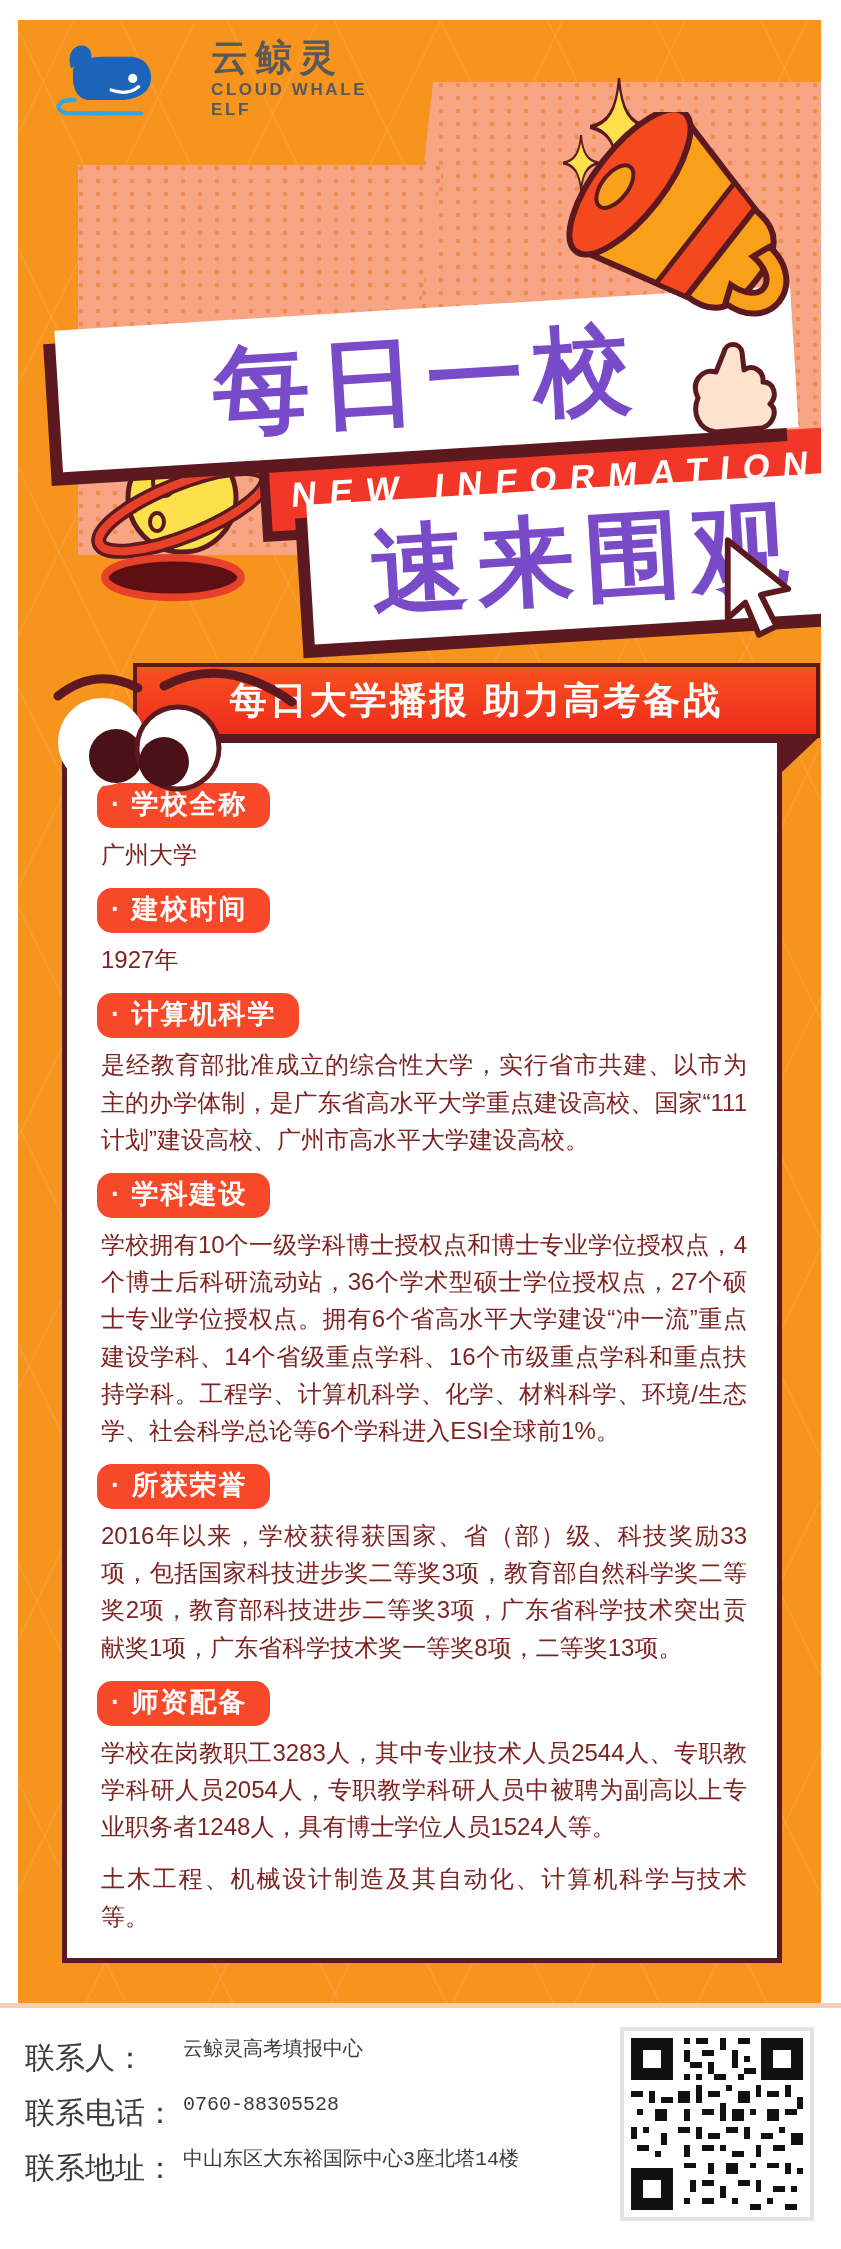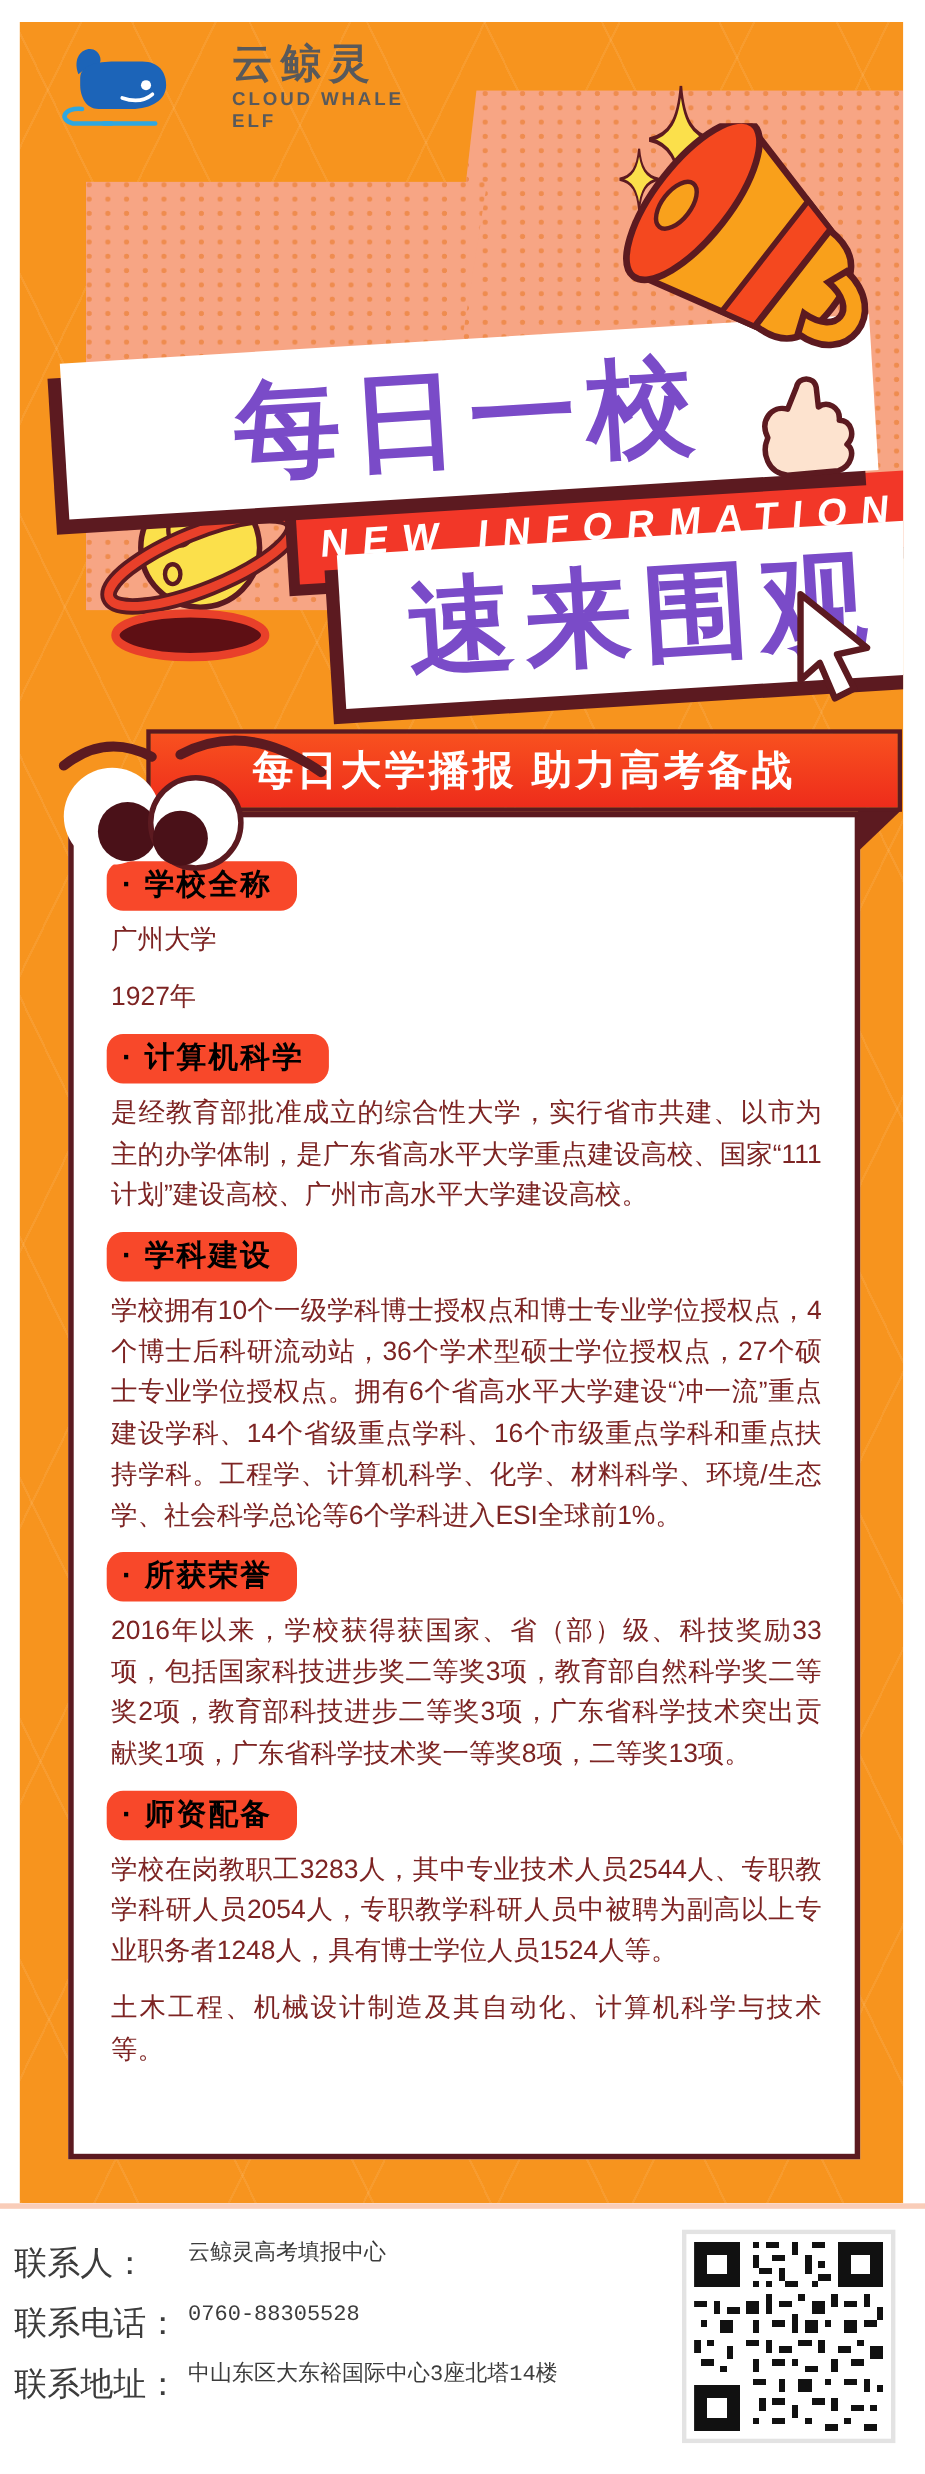--- a/index.html
+++ b/index.html
@@ -77,32 +77,32 @@
     background:#5C1A20;clip-path:polygon(0 0,100% 0,0 100%);z-index:6;
   }
   
   .card{
     position:absolute;left:44px;top:718px;width:720px;height:1225px;
     background:#ffffff;border:5px solid #5C1A20;box-sizing:border-box;
     z-index:5;padding:40px 30px 0 30px;overflow:hidden;
   }
   .sec{margin-bottom:15px;}
   .tag{
-    display:inline-block;background:#F8482A;color:#000000;
+    display:inline-block;background:#F8482A;color:#ffffff;
     font-size:27px;font-weight:bold;letter-spacing:2px;
     padding:8px 22px 10px 14px;border-radius:15px;line-height:1;
   }
   .sec-text{
     color:#7D2423;font-size:24px;line-height:1.55;margin:8px 0 0 4px;
     text-align:justify;font-weight:500;
   }
   
   .footer{position:absolute;left:0;top:2003px;width:841px;height:246px;background:#ffffff;}
   .footer-strip{height:5px;background:#F9CDB9;}
-  .contact{padding:26px 0 0 13px;}
+  .contact{padding:26px 0 0 13px;margin-left:12px;}
   .c-row{display:flex;margin-bottom:7px;}
   .c-label{width:158px;color:#3C3C3C;font-size:30px;line-height:1.6;flex:none;}
   .c-value{color:#3C3C3C;font-size:20px;line-height:1.6;max-width:455px;font-family:Liberation Mono, monospace;}
   .qr-box{
     position:absolute;right:27px;top:24px;width:172px;height:172px;
     background:#ffffff;border:4px solid #E3E3E3;padding:7px;
   }
   .qr-box svg{width:100%;height:100%;}
 </style>
 </head>
@@ -205,20 +205,21 @@
       <circle cx="120" cy="106" r="25" fill="#4A1118"></circle>
     </svg>
   </div>
 
   <div class="card">
     <div class="sec">
       <span class="tag">· 学校全称</span>
       <div class="sec-text">广州大学</div>
     </div>
     <div class="sec">
+      <span class="tag">· 建校时间</span>
       <div class="sec-text">1927年</div>
     </div>
     <div class="sec">
       <span class="tag">· 计算机科学</span>
       <div class="sec-text">是经教育部批准成立的综合性大学，实行省市共建、以市为主的办学体制，是广东省高水平大学重点建设高校、国家“111计划”建设高校、广州市高水平大学建设高校。</div>
     </div>
     <div class="sec">
       <span class="tag">· 学科建设</span>
       <div class="sec-text">学校拥有10个一级学科博士授权点和博士专业学位授权点，4个博士后科研流动站，36个学术型硕士学位授权点，27个硕士专业学位授权点。拥有6个省高水平大学建设“冲一流”重点建设学科、14个省级重点学科、16个市级重点学科和重点扶持学科。工程学、计算机科学、化学、材料科学、环境/生态学、社会科学总论等6个学科进入ESI全球前1%。</div>
     </div>

